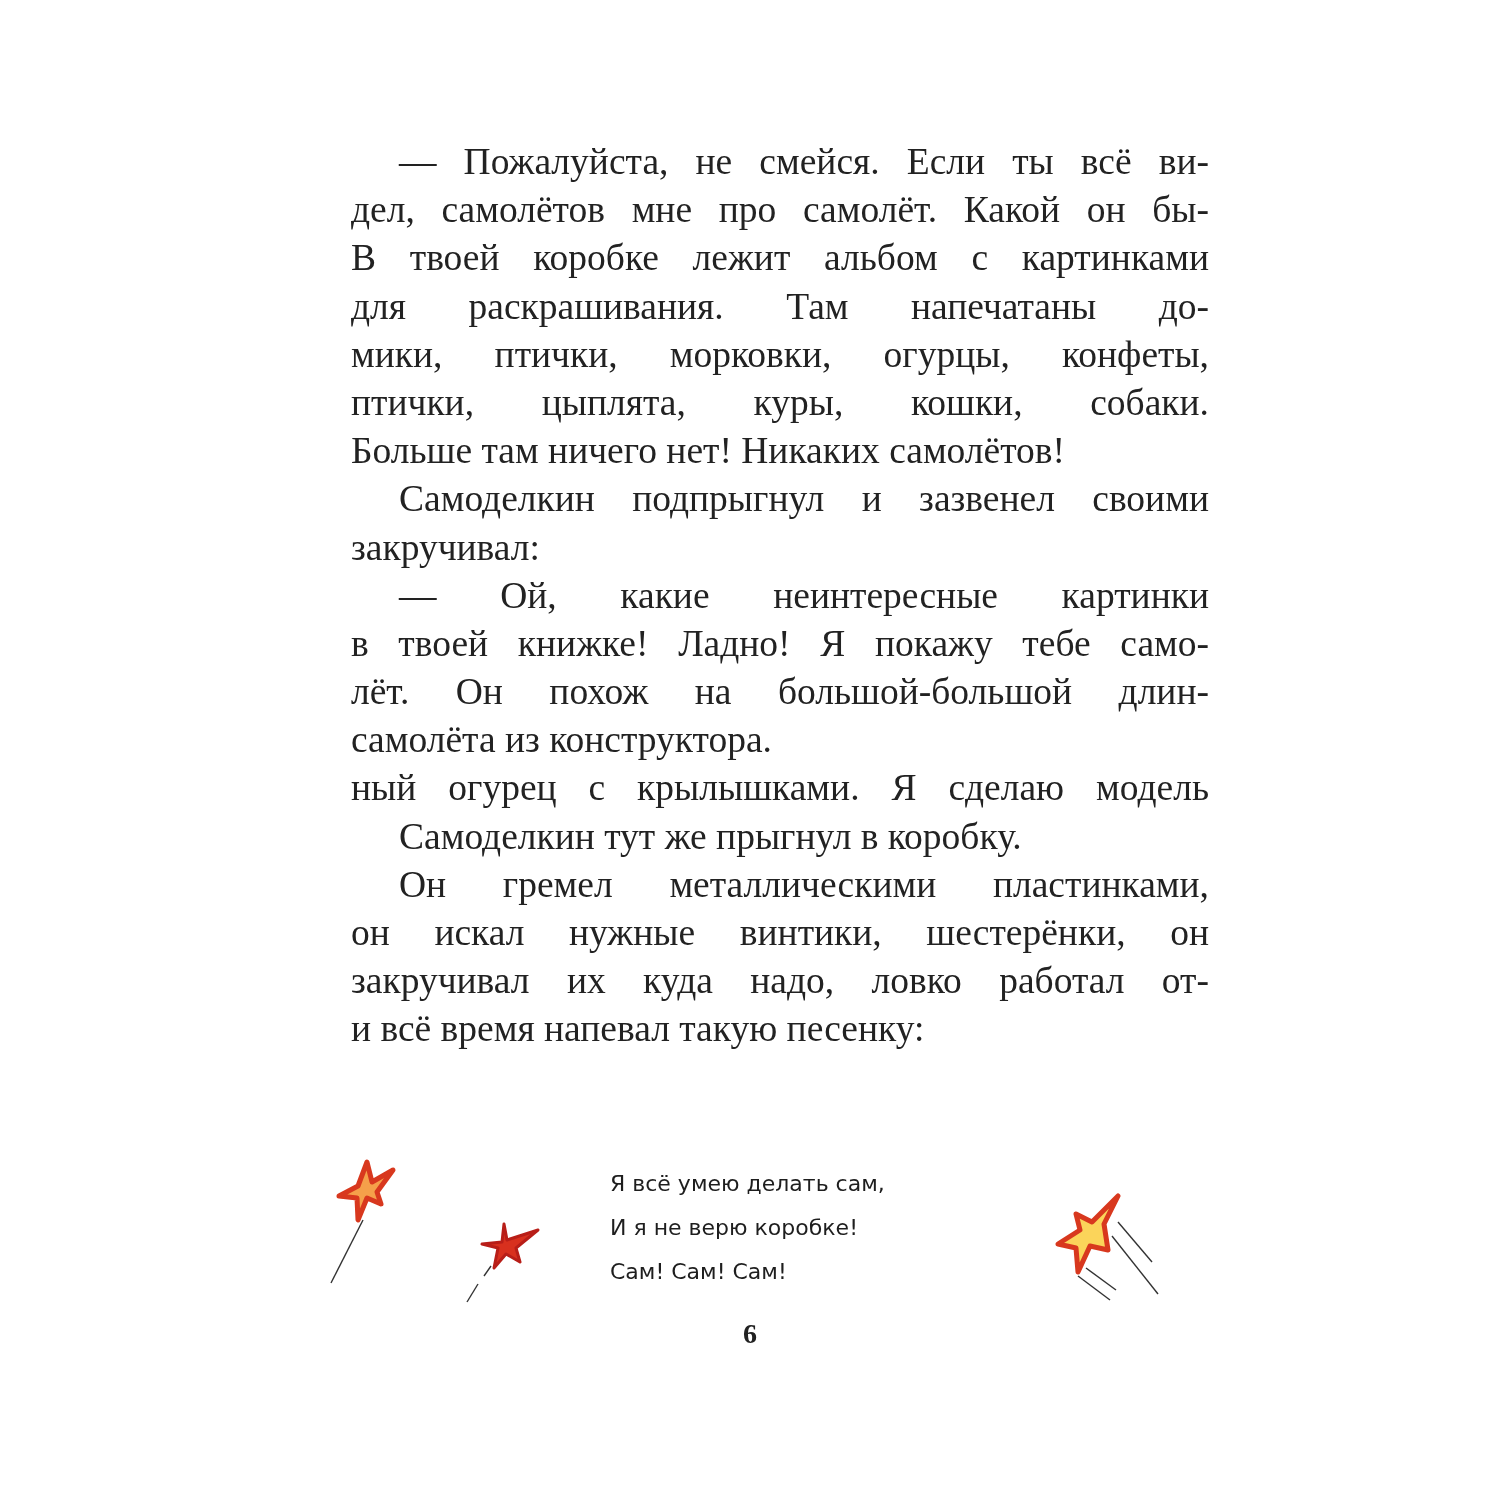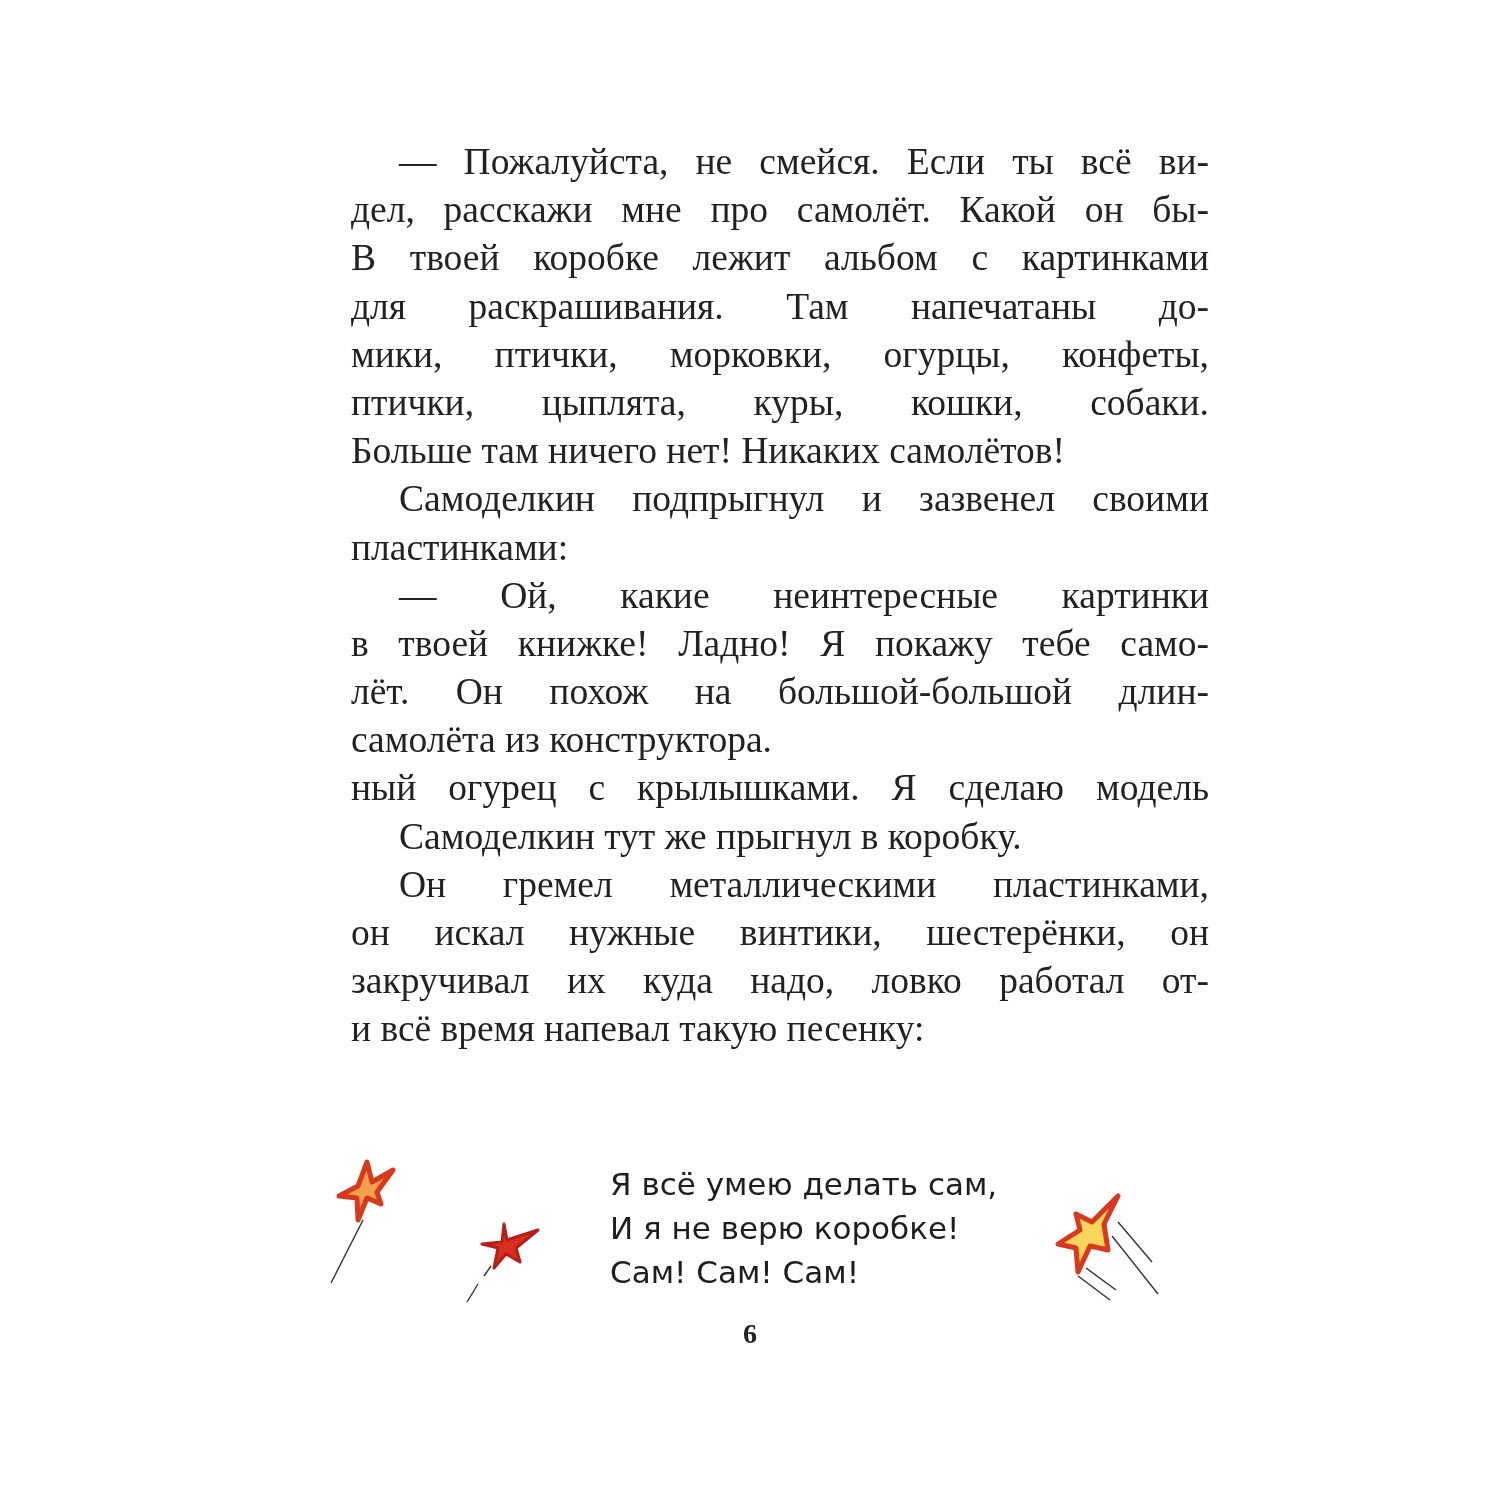--- a/index.html
+++ b/index.html
@@ -9,47 +9,47 @@
     position: absolute; left: 351px; top: 138px; width: 858px;
     font-family: "Liberation Serif", "DejaVu Serif", serif;
     font-size: 37.5px; line-height: 48.2px; color: #222222;
   }
   .line { display: block; white-space: nowrap; height: 48.2px; }
   .line.justify { text-align: justify; text-align-last: justify; white-space: normal; }
   .line.indent { padding-left: 48px; }
   .song {
     position: absolute; left: 610px; top: 1162px;
     font-family: "DejaVu Sans", "Liberation Sans", sans-serif;
-    font-size: 31px; line-height: 44px; color: #1e1e1e;
+    font-size: 22px; line-height: 44px; color: #1e1e1e;
   }
   .song .verse { display: block; white-space: nowrap; }
   .page-number {
     position: absolute; left: 0; width: 1500px; top: 1318px; text-align: center;
     font-family: "Liberation Serif", "DejaVu Serif", serif; font-weight: bold;
     font-size: 28px; color: #222222;
   }
   .star { position: absolute; }
 </style>
 </head>
 <body>
 
 <div class="page">
 
   <div class="text-block">
 
     <span class="line indent justify">— Пожалуйста, не смейся. Если ты всё ви-</span>
-    <span class="line justify">дел, расскажи мне про самолёт. Какой он бы-</span>
+    <span class="line justify">дел, самолётов мне про самолёт. Какой он бы-</span>
     <span class="line justify">В твоей коробке лежит альбом с картинками</span>
     <span class="line justify">для раскрашивания. Там напечатаны до-</span>
     <span class="line justify">мики, птички, морковки, огурцы, конфеты,</span>
     <span class="line justify">птички, цыплята, куры, кошки, собаки.</span>
     <span class="line">Больше там ничего нет! Никаких самолётов!</span>
 
     <span class="line indent justify">Самоделкин подпрыгнул и зазвенел своими</span>
-    <span class="line">пластинками:</span>
+    <span class="line">закручивал:</span>
 
     <span class="line indent justify">— Ой, какие неинтересные картинки</span>
     <span class="line justify">в твоей книжке! Ладно! Я покажу тебе само-</span>
     <span class="line justify">лёт. Он похож на большой-большой длин-</span>
     <span class="line">самолёта из конструктора.</span>
     <span class="line justify">ный огурец с крылышками. Я сделаю модель</span>
 
     <span class="line indent">Самоделкин тут же прыгнул в коробку.</span>
 
     <span class="line indent justify">Он гремел металлическими пластинками,</span>

